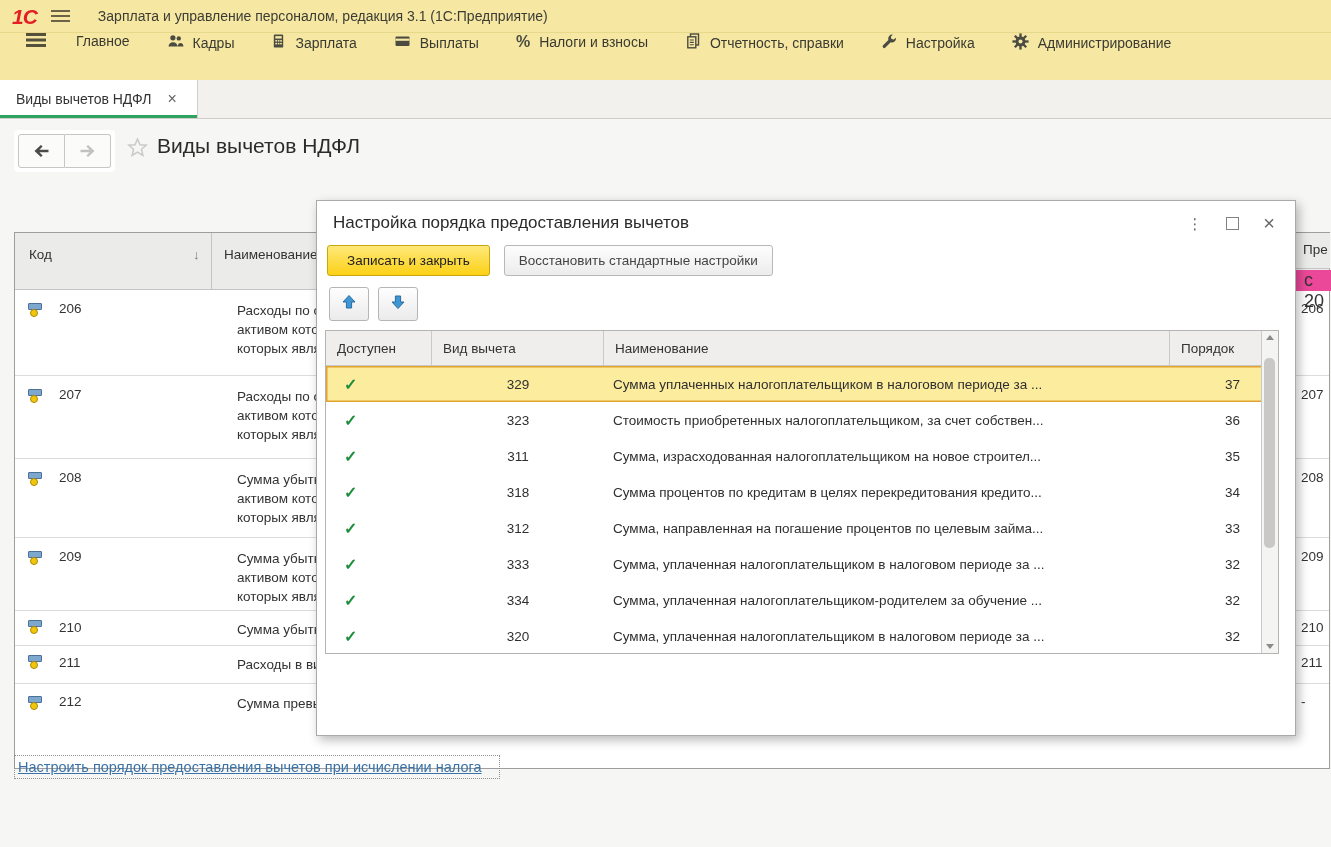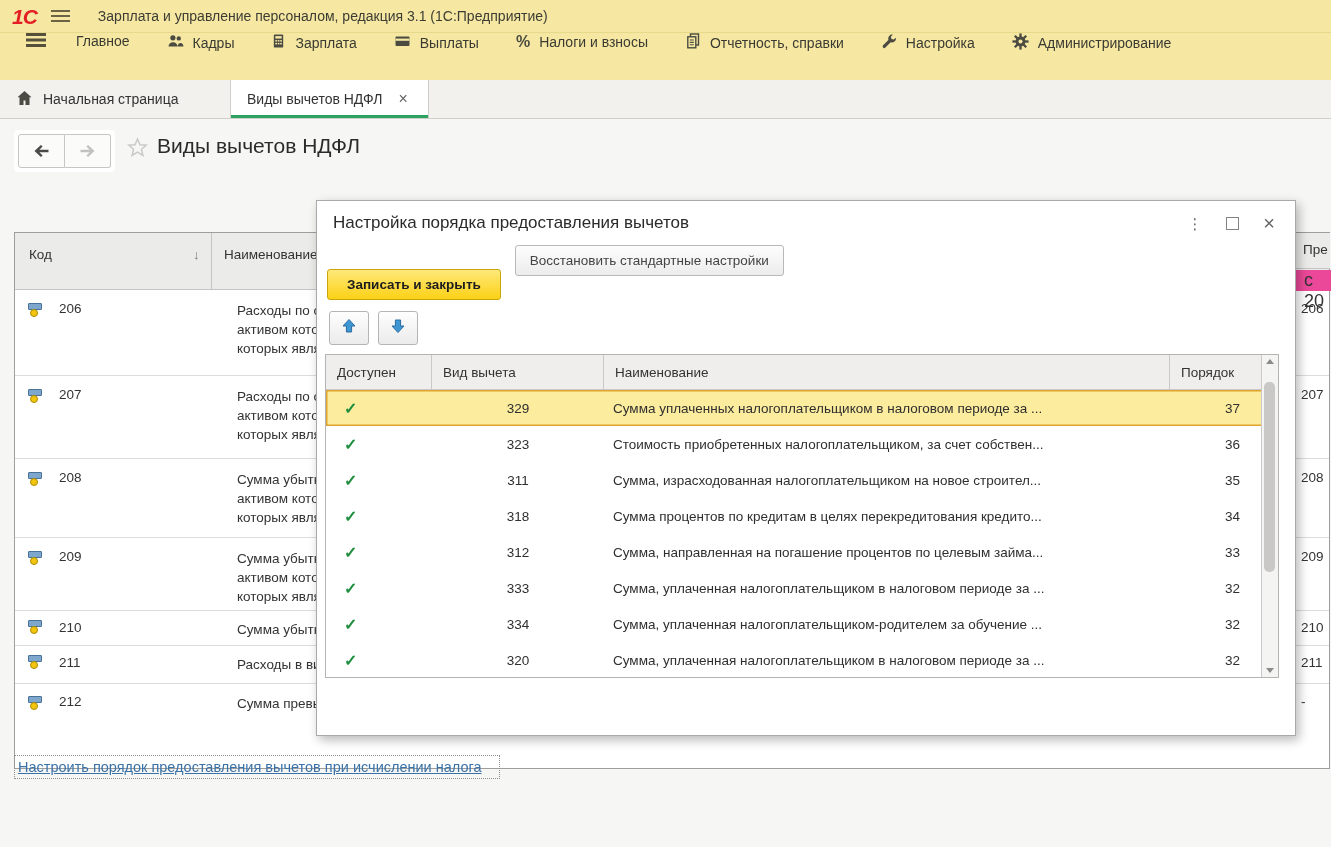--- a/index.html
+++ b/index.html
@@ -74,21 +74,21 @@
   
   .dialog{position:absolute;left:316px;top:200px;width:980px;height:536px;background:#ffffff;border:1px solid #a9a9a9;box-sizing:border-box;box-shadow:3px 4px 10px rgba(0,0,0,.28);}
   .d-head{display:flex;align-items:center;padding:12px 16px 4px 16px;}
   .d-title{flex:1;font-size:17px;color:#2b2b2b;}
   .d-ctrl{display:flex;align-items:center;gap:24px;padding-right:4px;}
   .d-kebab{font-size:15px;color:#666;cursor:pointer;line-height:1;}
   .d-max{width:11px;height:11px;border:1.5px solid #828282;display:inline-block;cursor:pointer;}
   .d-close{font-size:20px;color:#666;cursor:pointer;line-height:1;}
   .d-cmd{padding:8px 10px 0 10px;display:flex;gap:14px;}
   .btn{height:31px;display:inline-flex;align-items:center;border-radius:3px;font-size:13.5px;cursor:pointer;box-sizing:border-box;}
-  .btn.save{background:linear-gradient(#fee87a,#fcd116);border:1px solid #c9a70b;font-weight:700;color:#1d1d1d;padding:0 19px;margin-top:24px;}
+  .btn.save{background:linear-gradient(#fee87a,#fcd116);border:1px solid #c9a70b;font-weight:400;color:#1d1d1d;padding:0 19px;}
   .btn.restore{background:linear-gradient(#fdfdfd,#ececec);border:1px solid #b8b8b8;color:#444;padding:0 14px;}
   .d-desc{margin:11px 12px 0 12px;font-size:13.5px;color:#2f2f2f;line-height:19px;white-space:pre-line;}
   .d-move{margin:11px 0 0 12px;display:flex;gap:9px;}
   .movebtn{width:38px;height:32px;background:linear-gradient(#fefefe,#ebebeb);border:1px solid #b5b5b5;border-radius:3px;display:flex;align-items:center;justify-content:center;cursor:pointer;}
 
   .dtable{position:relative;margin:9px 0 0 8px;width:954px;height:324px;border:1px solid #b4b4b4;box-sizing:border-box;background:#fff;}
   .dt-head{display:flex;height:35px;background:#efeeec;border-bottom:1px solid #c9c9c9;box-sizing:border-box;font-size:13.5px;color:#333;}
   .dt-head .hc{display:flex;align-items:center;padding-left:11px;border-right:1px solid #c9c9c9;box-sizing:border-box;}
   .hc.c1{width:106px;}  .hc.c2{width:172px;}  .hc.c3{width:566px;}  .hc.c4{width:93px;border-right:none;}
   .drow{display:flex;align-items:center;height:36px;font-size:13.5px;color:#2f2f2f;cursor:pointer;position:relative;}
@@ -186,26 +186,20 @@
               <rect x="6.9" y="0.4" width="2.2" height="15.2" transform="rotate(135 8 8)"></rect>
               <circle cx="8" cy="8" r="4.6"></circle>
             </g>
             <circle cx="8" cy="8" r="1.9" fill="#f6e8a3"></circle>
           </svg></span>
       <span>Администрирование</span>
     </span>
   </div>
 
   <div class="tabbar">
-    <div class="tab home">
-      <span><svg width="17" height="16" viewBox="0 0 16 16" fill="#4b4b44">
-            <path d="M8 1 1 7.2h2V15h4v-4.4h2V15h4V7.2h2z"></path>
-          </svg></span>
-      <span>Начальная страница</span>
-    </div>
     <div class="tab active">
       <span>Виды вычетов НДФЛ</span>
       <span class="tabclose">×</span>
     </div>
   </div>
 
   <div class="navgroup">
     <span class="navbtn back">
         <svg width="17" height="14" viewBox="0 0 16 14" fill="#4a4a4a">
           <path d="M15 5.8H5.9l3.2-3.2L7.4.9 1 7l6.4 6.1 1.7-1.7-3.2-3.2H15z"></path>

